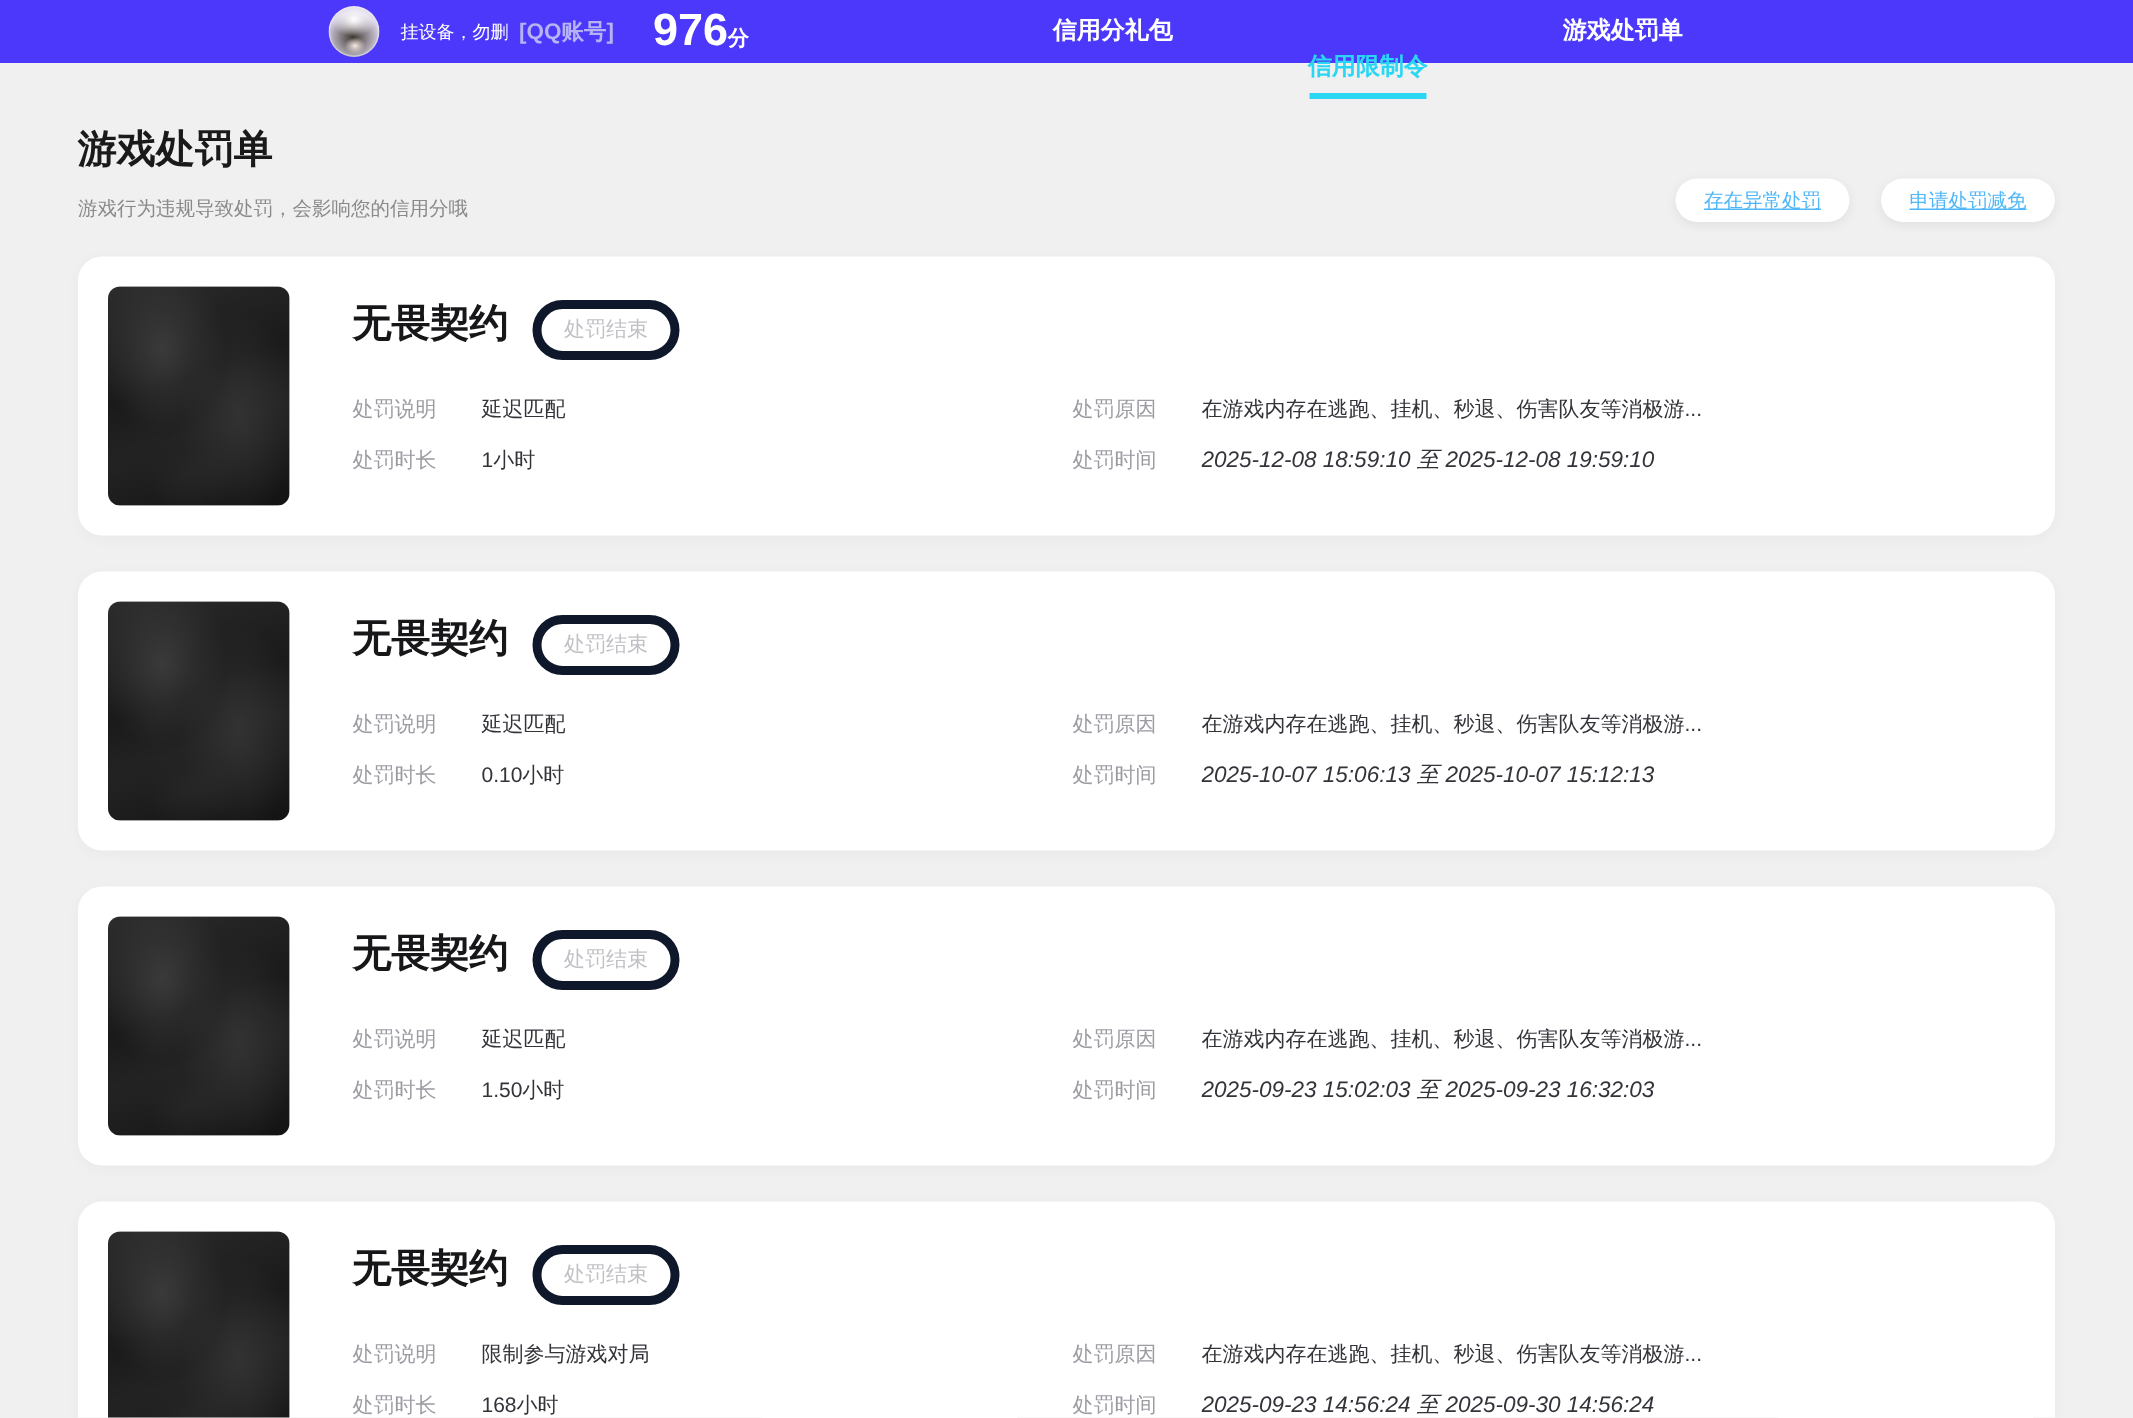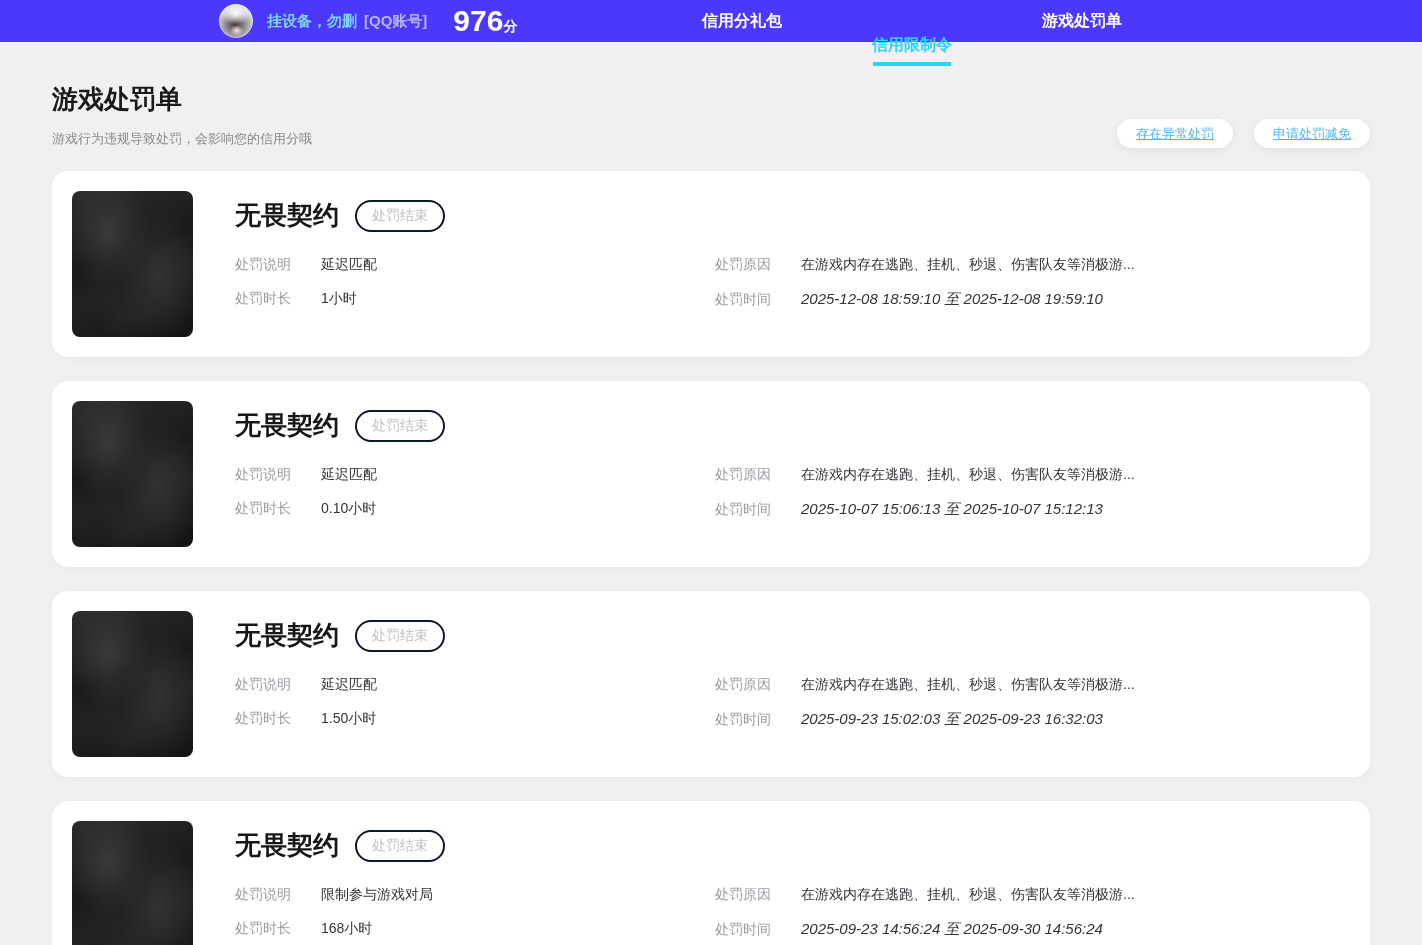--- a/index.html
+++ b/index.html
@@ -18,21 +18,21 @@
   .avatar {
     width: 34px; height: 34px; border-radius: 50%; margin-left: 219px;
     flex: none; cursor: pointer;
     background:
       radial-gradient(10px 8px at 52% 78%, #f7e8e2, rgba(247,232,226,0) 70%),
       radial-gradient(22px 16px at 50% 26%, #ffffff, rgba(255,255,255,0) 70%),
       radial-gradient(24px 22px at 48% 62%, #3f3831, rgba(63,56,49,0) 75%),
       #d8d2e6;
     box-shadow: inset 0 0 0 1px rgba(255,255,255,.35);
   }
-  .user-name { color: #7dd3fc; font-weight: bold; font-size: 15px; margin-left: 14px; white-space: nowrap; }
+  .user-name { color: #ffffff; font-weight: normal; font-size: 12px; margin-left: 14px; white-space: nowrap; }
   .account-type { color: #b6b2f4; font-size: 15px; margin-left: 7px; white-space: nowrap; font-weight: bold; }
   .score { margin-left: 26px; color: #ffffff; font-weight: bold; font-size: 30px; line-height: 1; white-space: nowrap; }
   .score-unit { font-size: 14px; }
 
   .nav { position: absolute; left: 657px; top: 0; height: 30px; display: flex; }
   .tab {
     width: 170px; height: 42px; line-height: 42px; text-align: center;
     color: #ffffff; font-size: 16px; font-weight: bold; cursor: pointer; position: relative;
   }
   .tab.active { color: #29d7f5; margin-top: 24px; }
@@ -67,21 +67,21 @@
       radial-gradient(60px 80px at 30% 28%, #3a3a3a, rgba(58,58,58,0) 70%),
       radial-gradient(55px 95px at 72% 58%, #323232, rgba(50,50,50,0) 72%),
       radial-gradient(40px 40px at 45% 85%, #262626, rgba(38,38,38,0) 75%),
       linear-gradient(160deg, #2c2c2c 0%, #1a1a1a 42%, #232323 62%, #131313 100%);
     background-color: #1b1b1b;
   }
   .card-body { flex: 1; padding-left: 42px; padding-top: 9px; min-width: 0; }
   .card-title-row { display: flex; align-items: flex-start; gap: 16px; margin-bottom: 23px; }
   .game-name { font-size: 26px; font-weight: bold; color: #17171a; line-height: 1.2; }
   .status-badge {
-    border: 2px solid #0f172a; color: #c0c0c6; border-radius: 999px;
+    border: 6px solid #0f172a; color: #c0c0c6; border-radius: 999px;
     padding: 5px 15px; font-size: 14px; white-space: nowrap;
   }
   .fields { display: grid; grid-template-columns: 480px 1fr; row-gap: 15px; }
   .field { display: flex; align-items: baseline; font-size: 14px; line-height: 19px; }
   .field .label { color: #9b9ba3; width: 86px; flex: none; }
   .field .value { color: #33333a; white-space: nowrap; overflow: hidden; text-overflow: ellipsis; }
   .field .value.time { font-size: 15px; font-style: italic; }
 </style>
 </head>
 <body>

